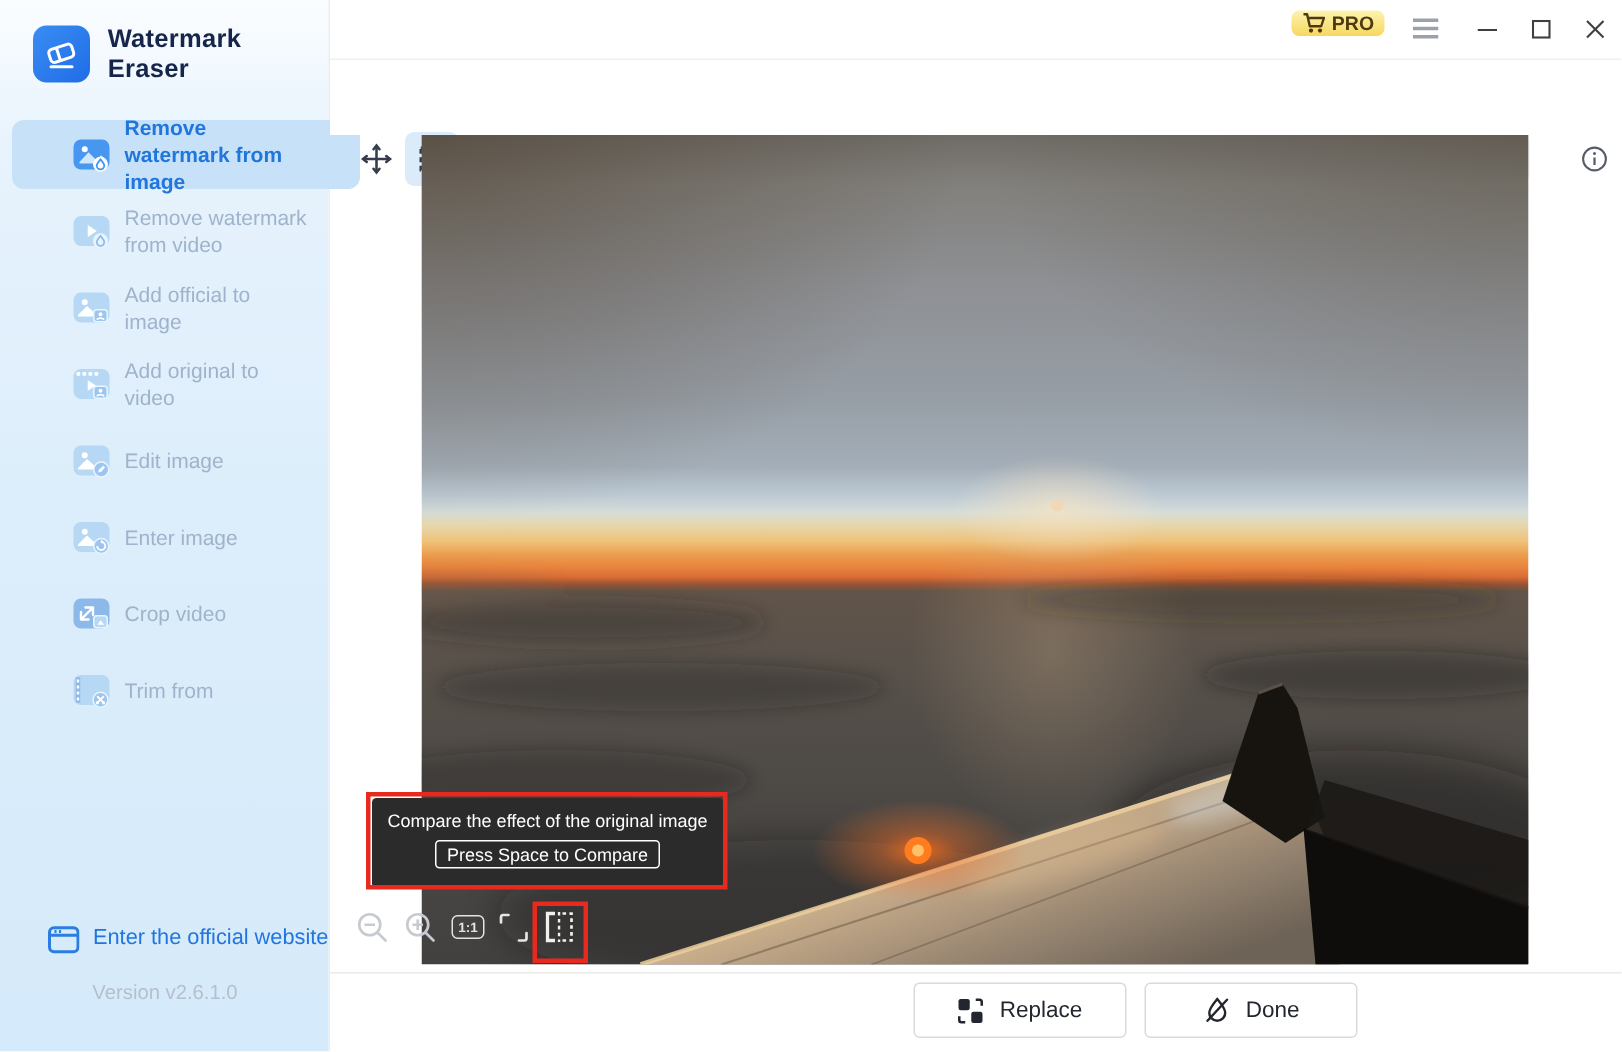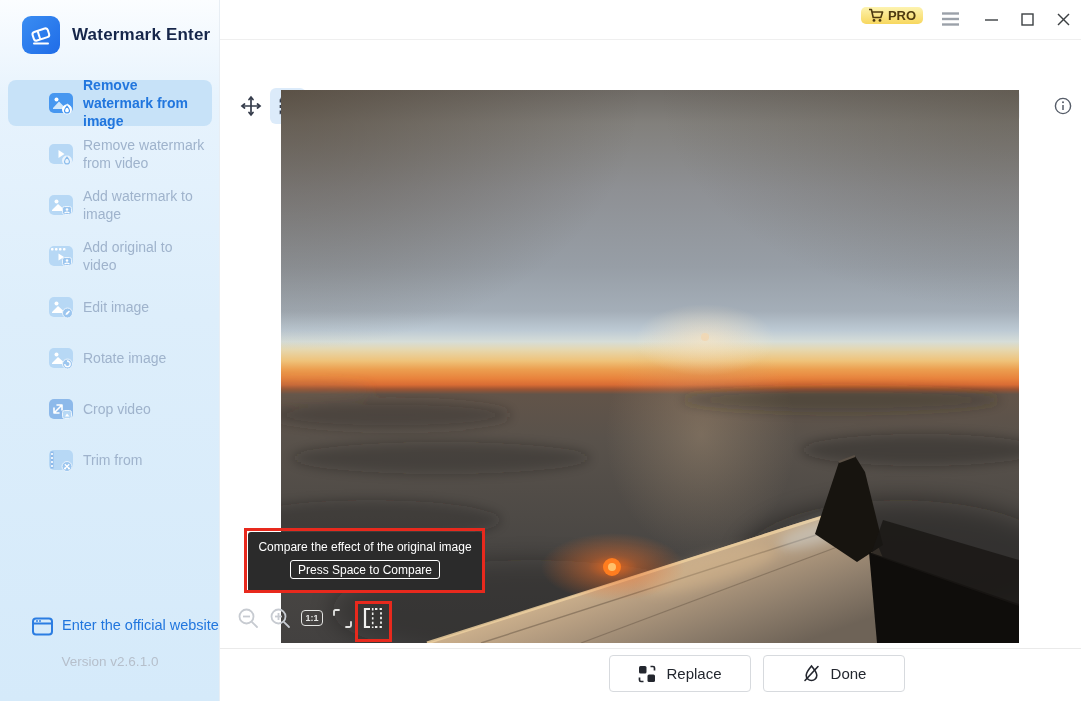--- a/index.html
+++ b/index.html
@@ -8,21 +8,21 @@
   #app { position:relative; width:1081px; height:701px; background:#fff; }
 
   
   #sidebar { position:absolute; left:0; top:0; width:220px; height:701px;
              background:linear-gradient(180deg,#fbfdff 0%, #e7f3fd 14%, #ddeefb 45%, #d5eafa 100%);
              border-right:1px solid #e8eef4; }
   .logo-row { position:absolute; left:22px; top:16px; display:flex; align-items:center; gap:12px; }
   .logo-badge { width:38px; height:38px; border-radius:9px;
                 background:linear-gradient(135deg,#3a8df2,#1f6ce8); display:flex; align-items:center; justify-content:center; }
   .app-title { font-size:17px; font-weight:bold; color:#16264a; letter-spacing:.2px; }
-  .side-item { position:absolute; left:8px; width:204px; height:46px; border-radius:8px;
+  .side-item { position:absolute; left:8px; width:232px; height:46px; border-radius:8px;
                display:flex; align-items:center; cursor:pointer; }
   .side-item .ic { margin-left:40px; width:26px; height:26px; flex:0 0 26px; }
   .side-item .lbl { margin-left:9px; width:122px; font-size:14px; line-height:1.3; color:#9fb3cc; }
   .side-item.active { background:#c7e2f8; }
   .side-item.active .lbl { color:#2176de; font-weight:bold; }
   .website-row { position:absolute; left:32px; top:617px; display:flex; align-items:flex-start; gap:9px; cursor:pointer; }
   .website-row .lbl { font-size:14.5px; color:#2176de; }
   .version { position:absolute; left:0; top:654px; width:220px; text-align:center; font-size:13.5px; color:#b6bfcb; }
 
   
@@ -78,21 +78,21 @@
     <div class="logo-row">
       <div class="logo-badge">
         <svg width="24" height="24" viewBox="0 0 24 24">
             <g transform="rotate(-18 12 12)">
               <rect x="4" y="7" width="16" height="9" rx="2.5" fill="none" stroke="#fff" stroke-width="2"></rect>
               <line x1="10" y1="7.5" x2="10" y2="15.5" stroke="#fff" stroke-width="2"></line>
             </g>
             <line x1="5" y1="20.5" x2="19" y2="20.5" stroke="#fff" stroke-width="2" stroke-linecap="round"></line>
           </svg>
       </div>
-      <div class="app-title">Watermark Enter</div>
+      <div class="app-title">Watermark Eraser</div>
     </div>
 
     <div class="side-item active" style="top:80px;">
       <svg class="ic" viewBox="0 0 26 26">
           <rect x="1" y="3" width="24" height="20" rx="5" fill="#4797f0"></rect>
           <circle cx="8.5" cy="9.5" r="2" fill="#fff"></circle>
           <path d="M5 18 L11 11.5 L16 16.5 L19.5 13.5 L22 16 L22 19 L5 19 Z" fill="#cfe6fb"></path>
           <circle cx="19" cy="19.5" r="5" fill="#fff"></circle>
           <path d="M19 16.2 C20.8 18.3 21.5 19.3 21.5 20.4 A2.5 2.5 0 0 1 16.5 20.4 C16.5 19.3 17.2 18.3 19 16.2 Z" fill="none" stroke="#4797f0" stroke-width="1.2"></path>
         </svg>
@@ -111,21 +111,21 @@
 
     <div class="side-item" style="top:182px;">
       <svg class="ic" viewBox="0 0 26 26">
           <rect x="1" y="3" width="24" height="20" rx="5" fill="#b7d8f5"></rect>
           <circle cx="8.5" cy="9.5" r="2" fill="#fff"></circle>
           <path d="M4 18 L10 12 L15 16.5 L18.5 14 L22 17 L22 19 L4 19 Z" fill="#fff"></path>
           <rect x="14.5" y="14.5" width="9" height="8" rx="2" fill="#9cc6ef" stroke="#eaf4fd" stroke-width="1"></rect>
           <circle cx="19" cy="17.5" r="1.3" fill="#fff"></circle>
           <path d="M16.5 21 Q19 19.2 21.5 21" stroke="#fff" stroke-width="1.2" fill="none"></path>
         </svg>
-      <div class="lbl">Add watermark to image</div>
+      <div class="lbl">Add official to image</div>
     </div>
 
     <div class="side-item" style="top:233px;">
       <svg class="ic" viewBox="0 0 26 26">
           <rect x="1" y="3" width="24" height="20" rx="5" fill="#b7d8f5"></rect>
           <rect x="3" y="5" width="2.5" height="2.5" rx="0.7" fill="#fff"></rect>
           <rect x="7" y="5" width="2.5" height="2.5" rx="0.7" fill="#fff"></rect>
           <rect x="11" y="5" width="2.5" height="2.5" rx="0.7" fill="#fff"></rect>
           <rect x="15" y="5" width="2.5" height="2.5" rx="0.7" fill="#fff"></rect>
           <path d="M10.5 10.5 L16 14 L10.5 17.5 Z" fill="#fff"></path>
@@ -149,21 +149,21 @@
 
     <div class="side-item" style="top:335px;">
       <svg class="ic" viewBox="0 0 26 26">
           <rect x="1" y="3" width="24" height="20" rx="5" fill="#b7d8f5"></rect>
           <circle cx="8.5" cy="9.5" r="2" fill="#fff"></circle>
           <path d="M4 18 L10 12 L15 16.5 L18.5 14 L22 17 L22 19 L4 19 Z" fill="#fff"></path>
           <circle cx="19.5" cy="19" r="5" fill="#9cc6ef" stroke="#eaf4fd" stroke-width="1"></circle>
           <path d="M16.8 19 a2.7 2.7 0 1 0 2.7 -2.7" fill="none" stroke="#fff" stroke-width="1.3"></path>
           <path d="M19.5 14.6 L21 16.3 L19 17.2 Z" fill="#fff"></path>
         </svg>
-      <div class="lbl">Rotate image</div>
+      <div class="lbl">Enter image</div>
     </div>
 
     <div class="side-item" style="top:386px;">
       <svg class="ic" viewBox="0 0 26 26">
           <rect x="1" y="3" width="24" height="20" rx="5" fill="#8db9ea"></rect>
           <path d="M6 17 L14 9 M6 17 L6 12 M6 17 L11 17 M14 9 L14 14 M14 9 L9 9" stroke="#fff" stroke-width="1.6" fill="none" stroke-linecap="round"></path>
           <rect x="14.5" y="14.5" width="9" height="8" rx="2" fill="#b7d8f5" stroke="#eaf4fd" stroke-width="1"></rect>
           <path d="M17 20.5 L19 17.5 L21.5 20.5 Z" fill="#fff"></path>
         </svg>
       <div class="lbl">Crop video</div>

